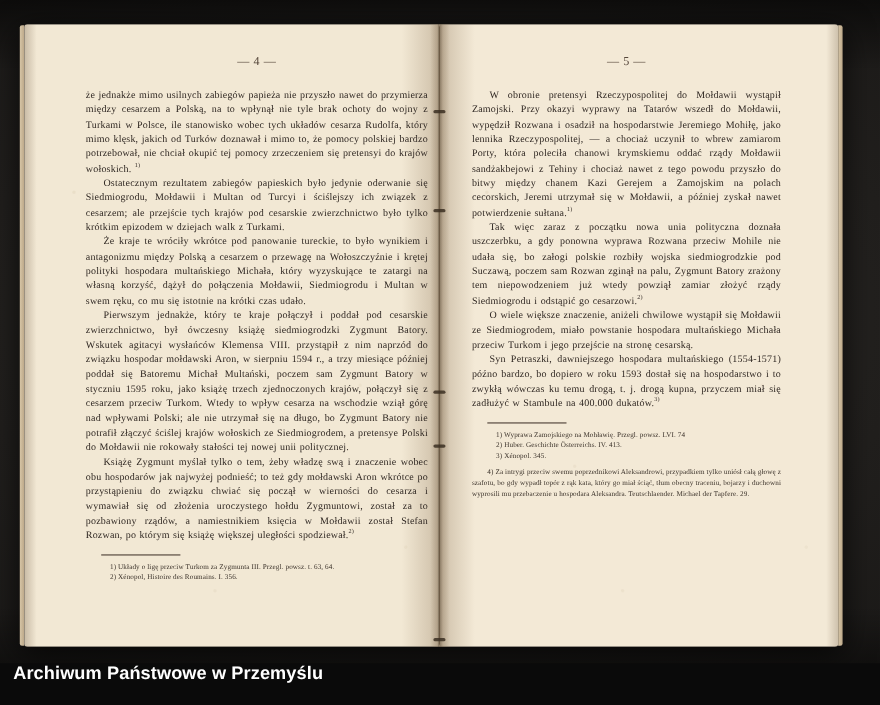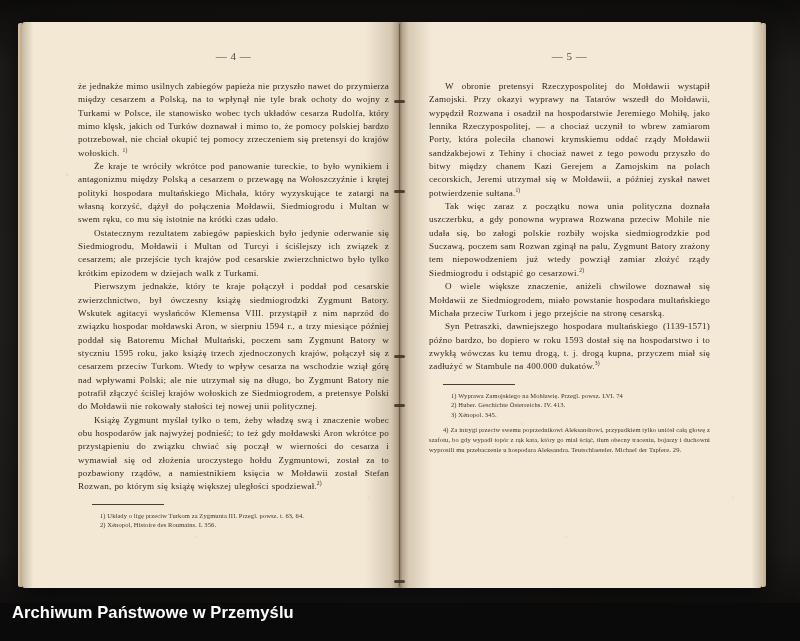--- a/index.html
+++ b/index.html
@@ -193,22 +193,22 @@
     <div class="edge l"></div>
     <div class="edge r"></div>
 
     <div class="leaf left">
       <div class="grain"></div>
       <div class="page-inner">
         <div class="folio">— 4 —</div>
 
         <div class="body-text">
           <p><span>że jednakże mimo usilnych zabiegów papieża nie przyszło nawet do przymierza między cesarzem a Polską, na to wpłynął nie tyle brak ochoty do wojny z Turkami w Polsce, ile stanowisko wobec tych układów cesarza Rudolfa, który mimo klęsk, jakich od Turków doznawał i mimo to, że pomocy polskiej bardzo potrzebował, nie chciał okupić tej pomocy zrzeczeniem się pretensyi do krajów wołoskich.</span> <sup>1)</sup></p>
+          <p class="indent">Ostatecznym rezultatem zabiegów papieskich było jedynie oderwanie się Siedmiogrodu, Mołdawii i Multan od Turcyi i ściślejszy ich związek z cesarzem; ale przejście tych krajów pod cesarskie zwierzchnictwo było tylko krótkim epizodem w dziejach walk z Turkami.</p>
           <p class="indent">Że kraje te wróciły wkrótce pod panowanie tureckie, to było wynikiem i antagonizmu między Polską a cesarzem o przewagę na Wołoszczyźnie i krętej polityki hospodara multańskiego Michała, który wyzyskujące te zatargi na własną korzyść, dążył do połączenia Mołdawii, Siedmiogrodu i Multan w swem ręku, co mu się istotnie na krótki czas udało.</p>
-          <p class="indent">Ostatecznym rezultatem zabiegów papieskich było jedynie oderwanie się Siedmiogrodu, Mołdawii i Multan od Turcyi i ściślejszy ich związek z cesarzem; ale przejście tych krajów pod cesarskie zwierzchnictwo było tylko krótkim epizodem w dziejach walk z Turkami.</p>
           <p class="indent">Pierwszym jednakże, który te kraje połączył i poddał pod cesarskie zwierzchnictwo, był ówczesny książę siedmiogrodzki Zygmunt Batory. Wskutek agitacyi wysłańców Klemensa VIII. przystąpił z nim naprzód do związku hospodar mołdawski Aron, w sierpniu 1594 r., a trzy miesiące później poddał się Batoremu Michał Multański, poczem sam Zygmunt Batory w styczniu 1595 roku, jako książę trzech zjednoczonych krajów, połączył się z cesarzem przeciw Turkom. Wtedy to wpływ cesarza na wschodzie wziął górę nad wpływami Polski; ale nie utrzymał się na długo, bo Zygmunt Batory nie potrafił złączyć ściślej krajów wołoskich ze Siedmiogrodem, a pretensye Polski do Mołdawii nie rokowały stałości tej nowej unii politycznej.</p>
           <p class="indent"><span>Książę Zygmunt myślał tylko o tem, żeby władzę swą i znaczenie wobec obu hospodarów jak najwyżej podnieść; to też gdy mołdawski Aron wkrótce po przystąpieniu do związku chwiać się począł w wierności do cesarza i wymawiał się od złożenia uroczystego hołdu Zygmuntowi, został za to pozbawiony rządów, a namiestnikiem księcia w Mołdawii został Stefan Rozwan, po którym się książę większej uległości spodziewał.</span><sup>2)</sup></p>
         </div>
 
         <div class="fn-rule"></div>
 
         <div class="footnotes">
           <div class="fn-list">
             <p>1) Układy o ligę przeciw Turkom za Zygmunta III. Przegl. powsz. t. 63, 64.</p>
             <p>2) Xénopol, Histoire des Roumains. I. 356.</p>
@@ -218,22 +218,22 @@
     </div>
 
     <div class="leaf right">
       <div class="grain"></div>
       <div class="page-inner">
         <div class="folio">— 5 —</div>
 
         <div class="body-text">
           <p class="indent"><span>W obronie pretensyi Rzeczypospolitej do Mołdawii wystąpił Zamojski. Przy okazyi wyprawy na Tatarów wszedł do Mołdawii, wypędził Rozwana i osadził na hospodarstwie Jeremiego Mohiłę, jako lennika Rzeczypospolitej, — a chociaż uczynił to wbrew zamiarom Porty, która poleciła chanowi krymskiemu oddać rządy Mołdawii sandżakbejowi z Tehiny i chociaż nawet z tego powodu przyszło do bitwy między chanem Kazi Gerejem a Zamojskim na polach cecorskich, Jeremi utrzymał się w Mołdawii, a później zyskał nawet potwierdzenie sułtana.</span><sup>1)</sup></p>
           <p class="indent"><span>Tak więc zaraz z początku nowa unia polityczna doznała uszczerbku, a gdy ponowna wyprawa Rozwana przeciw Mohile nie udała się, bo załogi polskie rozbiły wojska siedmiogrodzkie pod Suczawą, poczem sam Rozwan zginął na palu, Zygmunt Batory zrażony tem niepowodzeniem już wtedy powziął zamiar złożyć rządy Siedmiogrodu i odstąpić go cesarzowi.</span><sup>2)</sup></p>
-          <p class="indent">O wiele większe znaczenie, aniżeli chwilowe doznawał się Mołdawii ze Siedmiogrodem, miało powstanie hospodara multańskiego Michała przeciw Turkom i jego przejście na stronę cesarską.</p>
-          <p class="indent"><span>Syn Petraszki, dawniejszego hospodara multańskiego (1139-1571) późno bardzo, bo dopiero w roku 1593 dostał się na hospodarstwo i to zwykłą wówczas ku temu drogą, t. j. drogą kupna, przyczem miał się zadłużyć w Stambule na 400.000 dukatów.</span><sup>3)</sup></p>
+          <p class="indent">O wiele większe znaczenie, aniżeli chwilowe wystąpił się Mołdawii ze Siedmiogrodem, miało powstanie hospodara multańskiego Michała przeciw Turkom i jego przejście na stronę cesarską.</p>
+          <p class="indent"><span>Syn Petraszki, dawniejszego hospodara multańskiego (1554-1571) późno bardzo, bo dopiero w roku 1593 dostał się na hospodarstwo i to zwykłą wówczas ku temu drogą, t. j. drogą kupna, przyczem miał się zadłużyć w Stambule na 400.000 dukatów.</span><sup>3)</sup></p>
         </div>
 
         <div class="fn-rule"></div>
 
         <div class="footnotes">
           <div class="fn-list">
             <p>1) Wyprawa Zamojskiego na Mohławię. Przegl. powsz. LVI. 74</p>
             <p>2) Huber. Geschichte Österreichs. IV. 413.</p>
             <p>3) Xénopol. 345.</p>
           </div>

